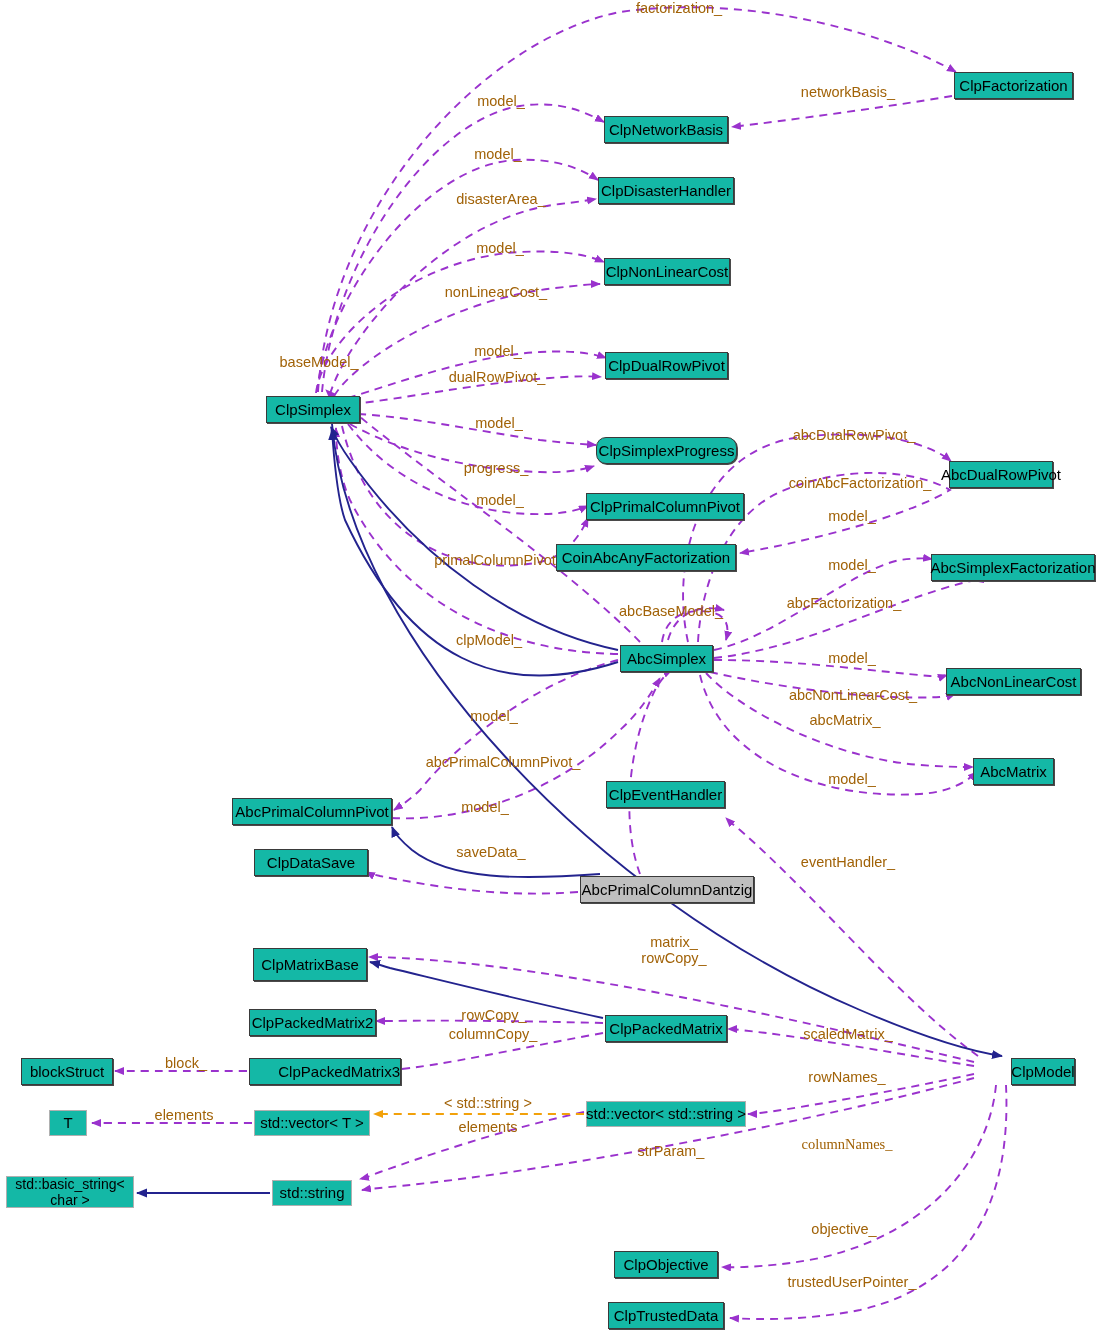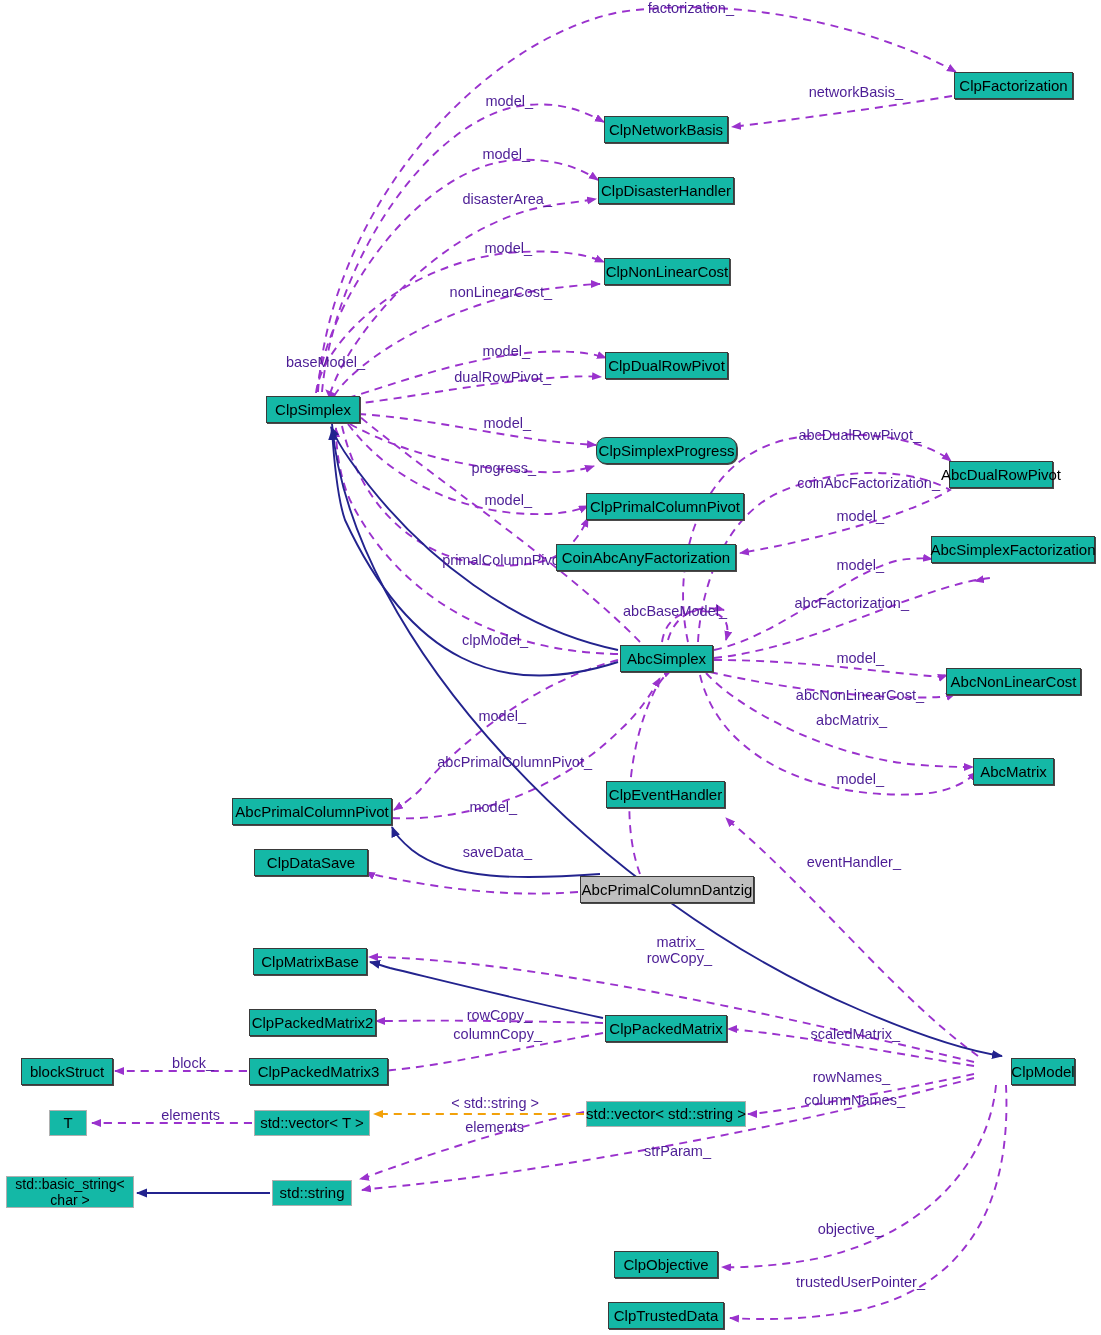--- a/index.html
+++ b/index.html
@@ -51,25 +51,25 @@
     box-shadow: 1px 1px 0 0 #4a4a4a;
   }
   .node.multiline {
     white-space: normal;
     line-height: 1.15;
     font-size: 14px;
   }
   .edge-label {
     position: absolute;
     font-size: 14.5px;
-    color: #4c1d95;
+    color: #a16207;
     white-space: nowrap;
     z-index: 4;
     line-height: 1.2;
-    text-align: right;
+    text-align: center;
   }
 </style>
 </head>
 <body>
 
 <div id="diagram">
 
   <svg id="edge-layer" viewBox="0 0 1101 1335">
     <defs>
       <marker id="ar-purple" markerWidth="10" markerHeight="10" refX="9" refY="4" orient="auto" markerUnits="userSpaceOnUse">
@@ -210,21 +210,21 @@
     </div>
   <div class="node strong" style="left:949px;top:461px;width:104px;height:27px;">
       <span>AbcDualRowPivot</span>
     </div>
   <div class="node strong" style="left:586px;top:493px;width:158px;height:27px;">
       <span>ClpPrimalColumnPivot</span>
     </div>
   <div class="node strong" style="left:556px;top:544px;width:180px;height:27px;">
       <span>CoinAbcAnyFactorization</span>
     </div>
-  <div class="node strong" style="left:931px;top:536px;width:164px;height:27px;text-align:center;">
+  <div class="node strong" style="left:931px;top:554px;width:164px;height:27px;text-align:center;">
       <span>AbcSimplexFactorization</span>
     </div>
   <div class="node strong" style="left:620px;top:645px;width:93px;height:27px;">
       <span>AbcSimplex</span>
     </div>
   <div class="node strong" style="left:946px;top:668px;width:135px;height:27px;">
       <span>AbcNonLinearCost</span>
     </div>
   <div class="node strong" style="left:973px;top:758px;width:81px;height:27px;">
       <span>AbcMatrix</span>
@@ -234,36 +234,36 @@
     </div>
   <div class="node strong" style="left:232px;top:798px;width:160px;height:27px;">
       <span>AbcPrimalColumnPivot</span>
     </div>
   <div class="node strong" style="left:254px;top:849px;width:114px;height:27px;">
       <span>ClpDataSave</span>
     </div>
   <div class="node highlight" style="left:580px;top:876px;width:174px;height:27px;">
       <span>AbcPrimalColumnDantzig</span>
     </div>
-  <div class="node strong" style="left:253px;top:948px;width:114px;height:27px;">
+  <div class="node strong" style="left:253px;top:948px;width:114px;height:33px;">
       <span>ClpMatrixBase</span>
     </div>
   <div class="node strong" style="left:249px;top:1009px;width:127px;height:27px;">
       <span>ClpPackedMatrix2</span>
     </div>
   <div class="node strong" style="left:605px;top:1015px;width:122px;height:27px;">
       <span>ClpPackedMatrix</span>
     </div>
   <div class="node strong" style="left:975px;top:1058px;width:64px;height:27px;margin-left:36px;">
       <span>ClpModel</span>
     </div>
   <div class="node strong" style="left:21px;top:1058px;width:92px;height:27px;">
       <span>blockStruct</span>
     </div>
-  <div class="node strong" style="left:249px;top:1058px;width:139px;height:27px;">
+  <div class="node strong" style="left:249px;top:1058px;width:152px;height:27px;justify-content:flex-end;">
       <span>ClpPackedMatrix3</span>
     </div>
   <div class="node light" style="left:49px;top:1110px;width:38px;height:26px;">
       <span>T</span>
     </div>
   <div class="node light" style="left:254px;top:1110px;width:116px;height:26px;">
       <span>std::vector&lt; T &gt;</span>
     </div>
   <div class="node light" style="left:586px;top:1101px;width:160px;height:26px;">
       <span>std::vector&lt; std::string &gt;</span>
@@ -312,21 +312,21 @@
   <div class="edge-label" style="left:453px;top:799px;width:64px;">model_</div>
   <div class="edge-label" style="left:450px;top:844px;width:82px;">saveData_</div>
   <div class="edge-label" style="left:795px;top:854px;width:106px;">eventHandler_</div>
   <div class="edge-label" style="left:644px;top:934px;width:60px;">matrix_</div>
   <div class="edge-label" style="left:636px;top:950px;width:76px;">rowCopy_</div>
   <div class="edge-label" style="left:456px;top:1007px;width:76px;">rowCopy_</div>
   <div class="edge-label" style="left:444px;top:1026px;width:98px;">columnCopy_</div>
   <div class="edge-label" style="left:796px;top:1026px;width:104px;">scaledMatrix_</div>
   <div class="edge-label" style="left:158px;top:1055px;width:56px;">block_</div>
   <div class="edge-label" style="left:804px;top:1069px;width:86px;">rowNames_</div>
-  <div class="edge-label" style="left:789px;top:1092px;width:116px;">columnNames_</div>
+  <div class="edge-label" style="left:789px;top:1136px;width:116px;font-family:Liberation Serif, serif;">columnNames_</div>
   <div class="edge-label" style="left:148px;top:1107px;width:72px;">elements</div>
   <div class="edge-label" style="left:437px;top:1095px;width:102px;">&lt; std::string &gt;</div>
   <div class="edge-label" style="left:452px;top:1119px;width:72px;">elements</div>
   <div class="edge-label" style="left:631px;top:1143px;width:80px;">strParam_</div>
   <div class="edge-label" style="left:805px;top:1221px;width:78px;">objective_</div>
   <div class="edge-label" style="left:779px;top:1274px;width:146px;">trustedUserPointer_</div>
 
 </div>
 
 </body></html>

